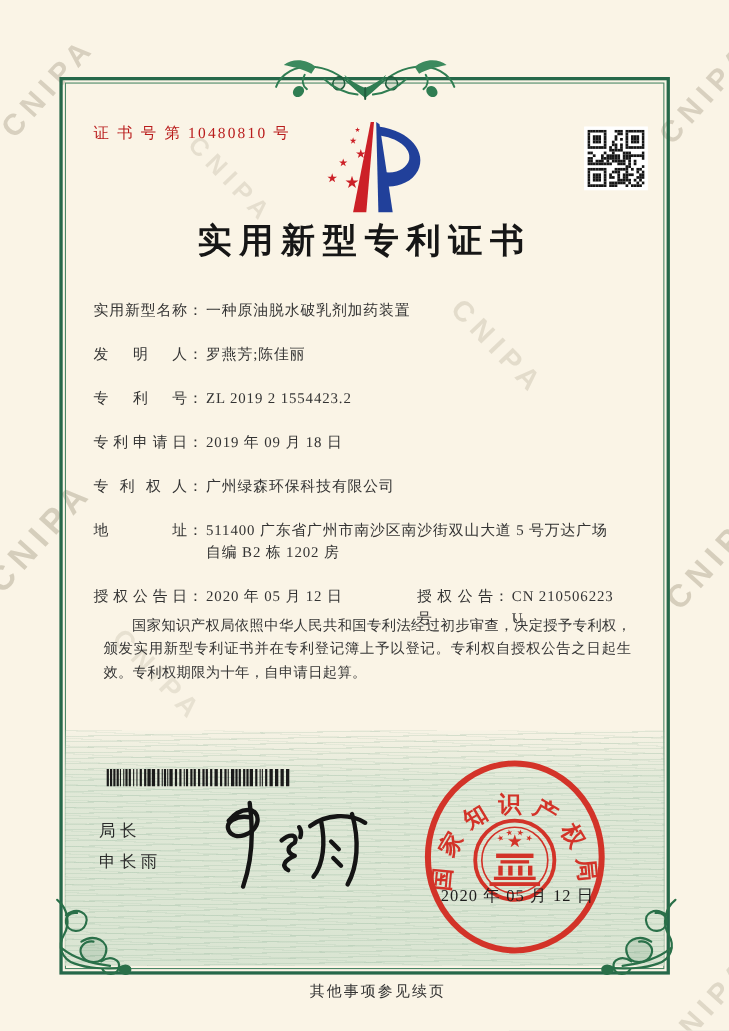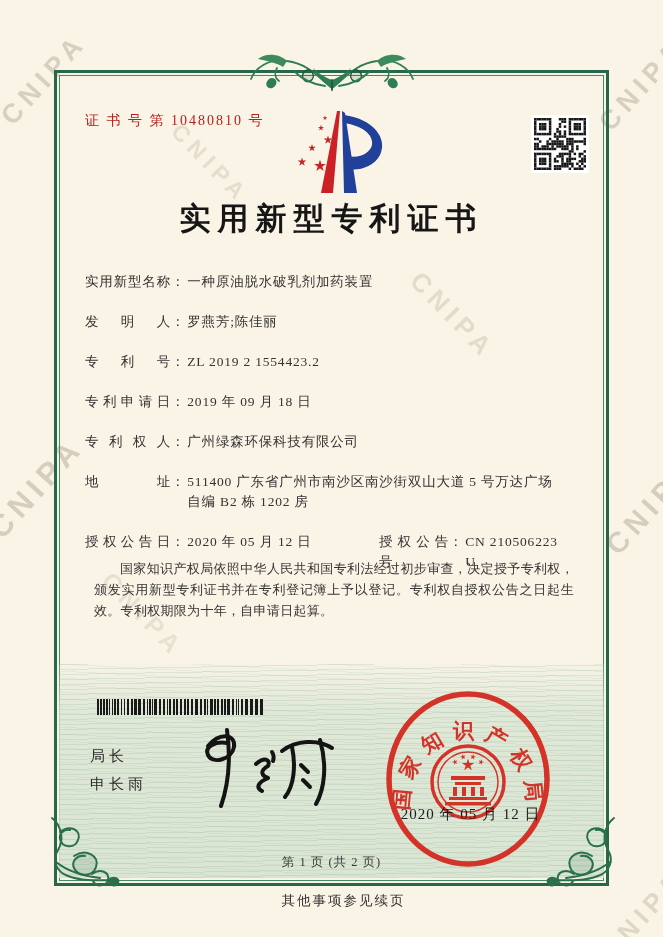--- a/index.html
+++ b/index.html
@@ -512,16 +512,15 @@
     <g transform="translate(122,0) scale(-1,1)" fill="none" stroke="#2a7049" stroke-width="2" stroke-linecap="round">
       <path d="M4,6 C14,14 16,28 10,38 C4,48 8,60 20,64 C36,70 54,68 70,68"></path>
       <path d="M12,20 c10,-8 22,-2 18,8 c-3,9 -16,8 -18,-1 c-1,-6 4,-10 10,-9"></path>
       <path d="M26,44 c12,-8 26,0 22,11 c-3,10 -18,10 -22,1 c-3,-7 3,-13 11,-12" fill="#2a704922"></path>
       <path d="M44,62 c8,-6 18,-2 16,6 c-2,7 -12,7 -15,1"></path>
       <path d="M8,50 C18,58 34,64 52,66"></path>
       <path d="M60,68 c6,-4 12,-2 10,3 c-2,4 -8,3 -10,-3 Z" fill="#2a7049"></path>
     </g>
   </svg>
 
-  <div class="pagenum">第 1 页 (共 2 页)</div>
   <div class="note">其他事项参见续页</div>
 
 </div>
 
 </body></html>

